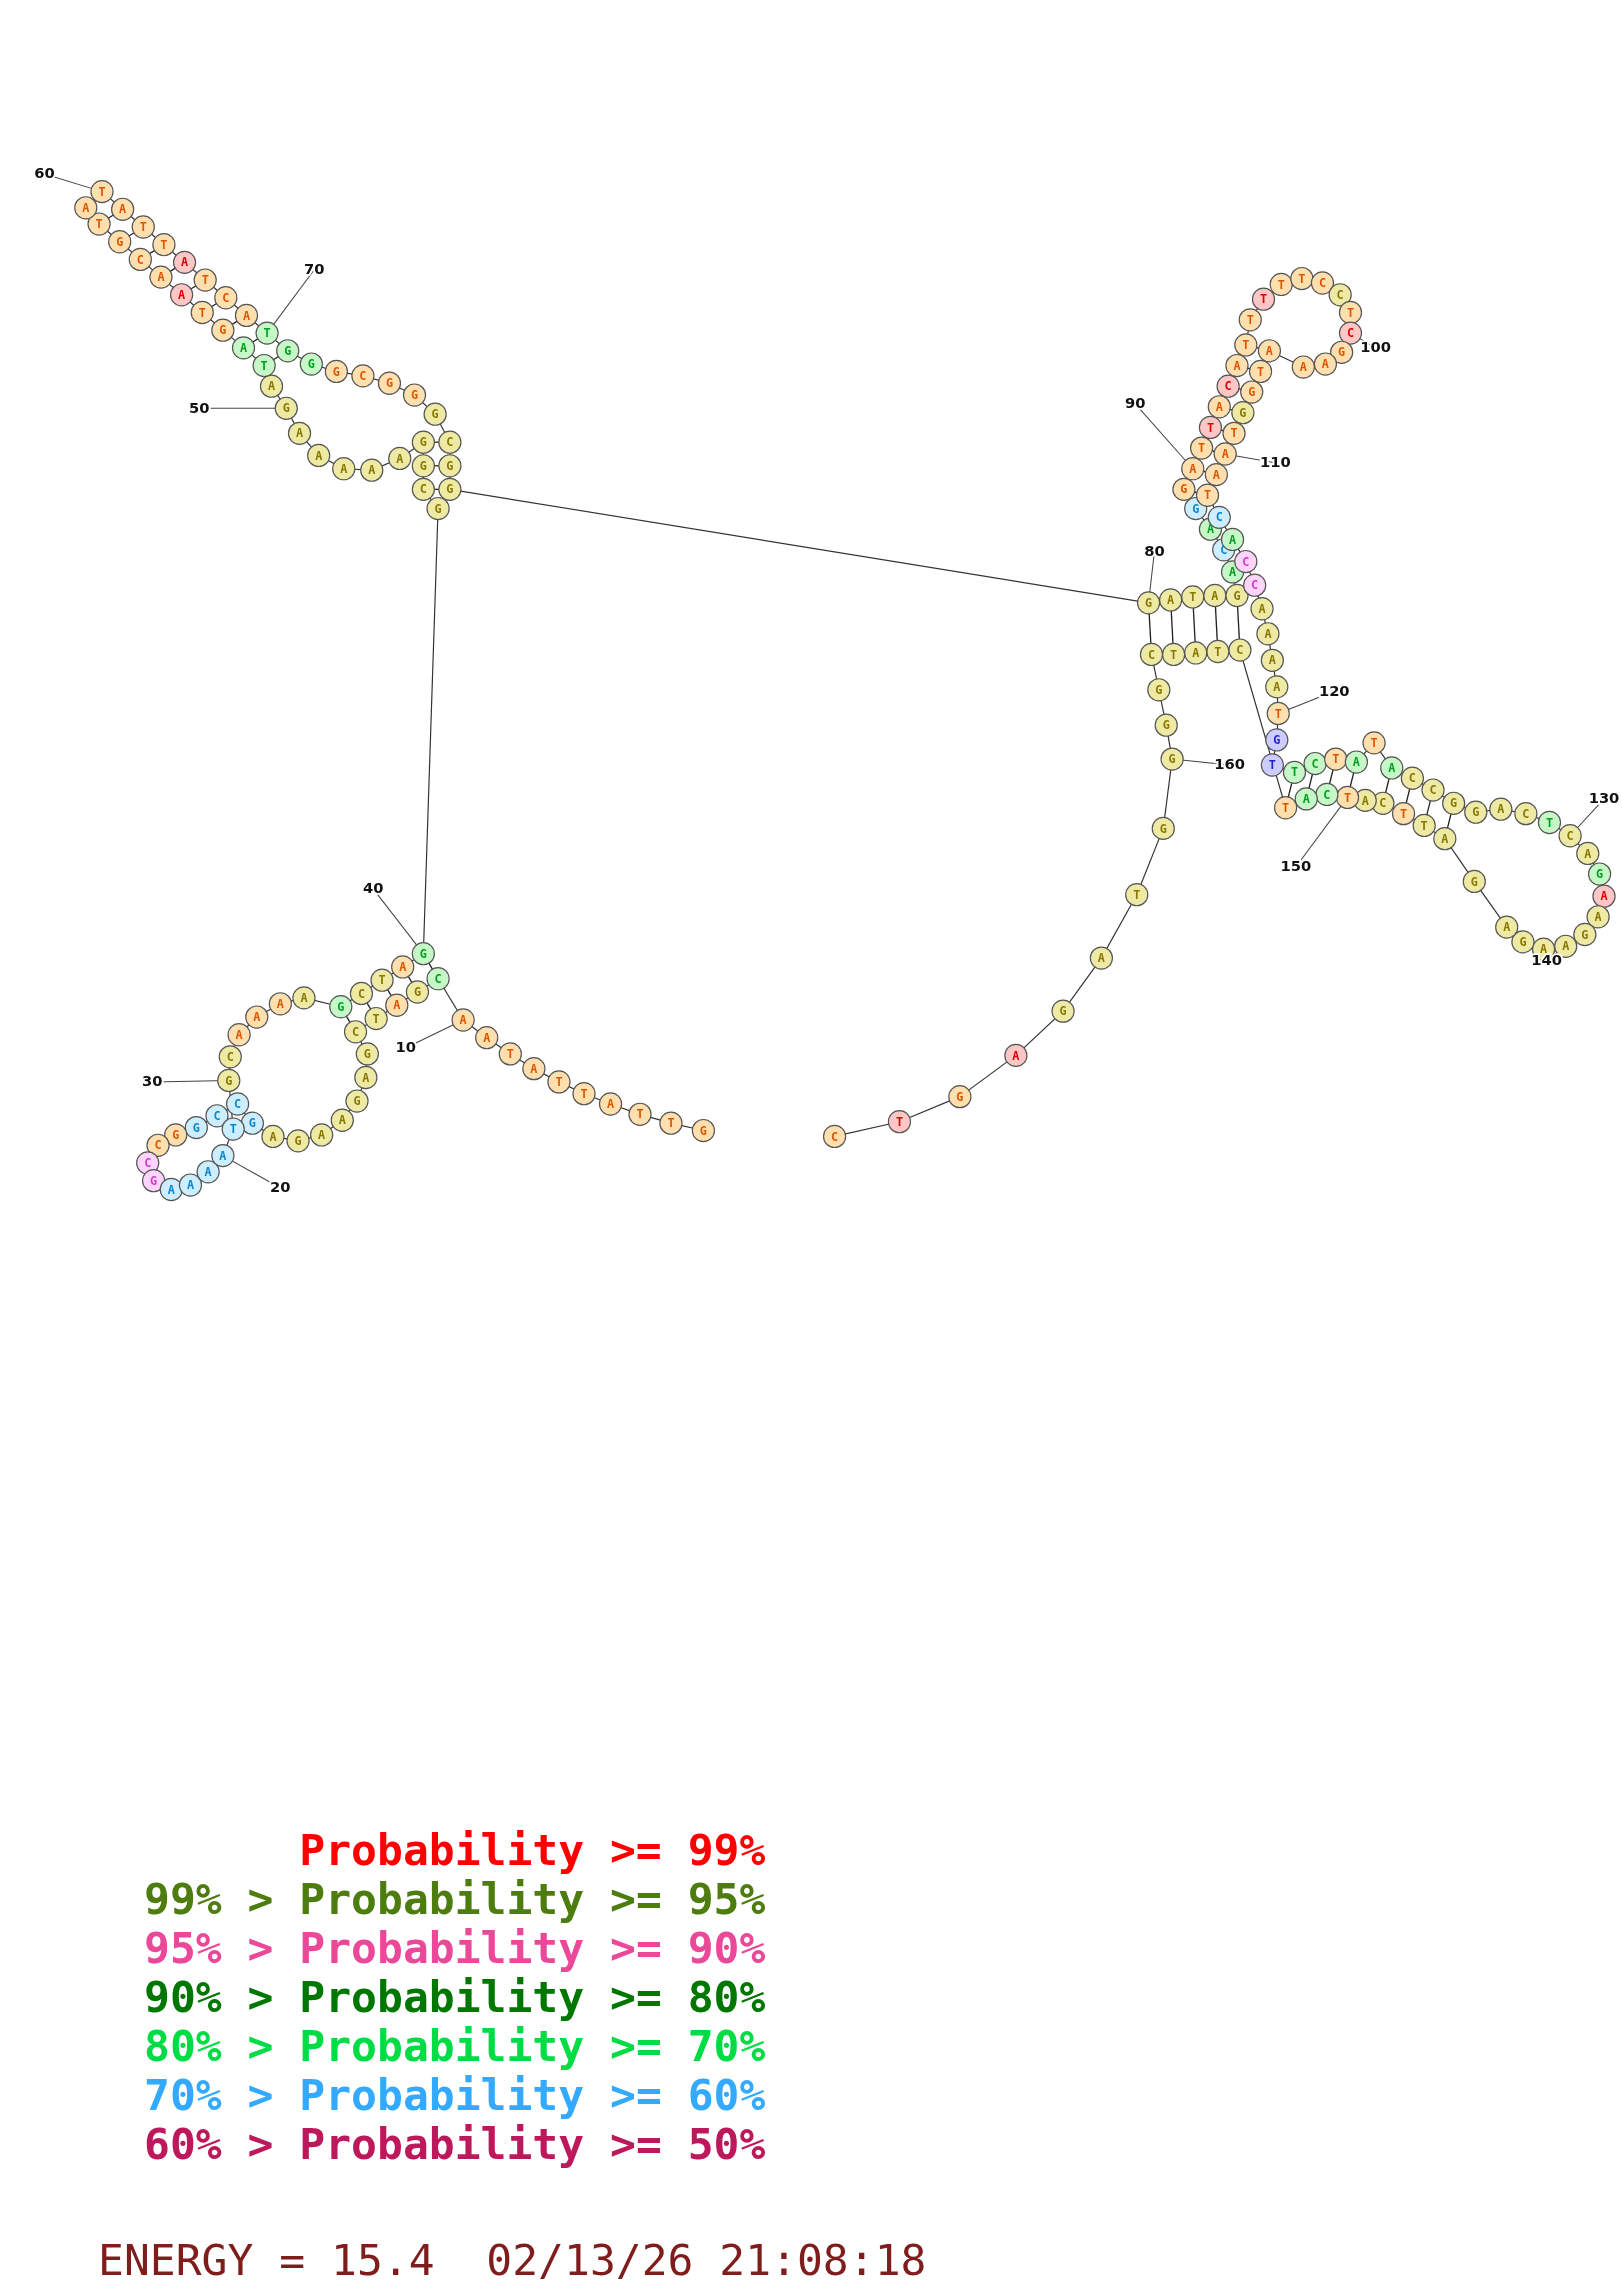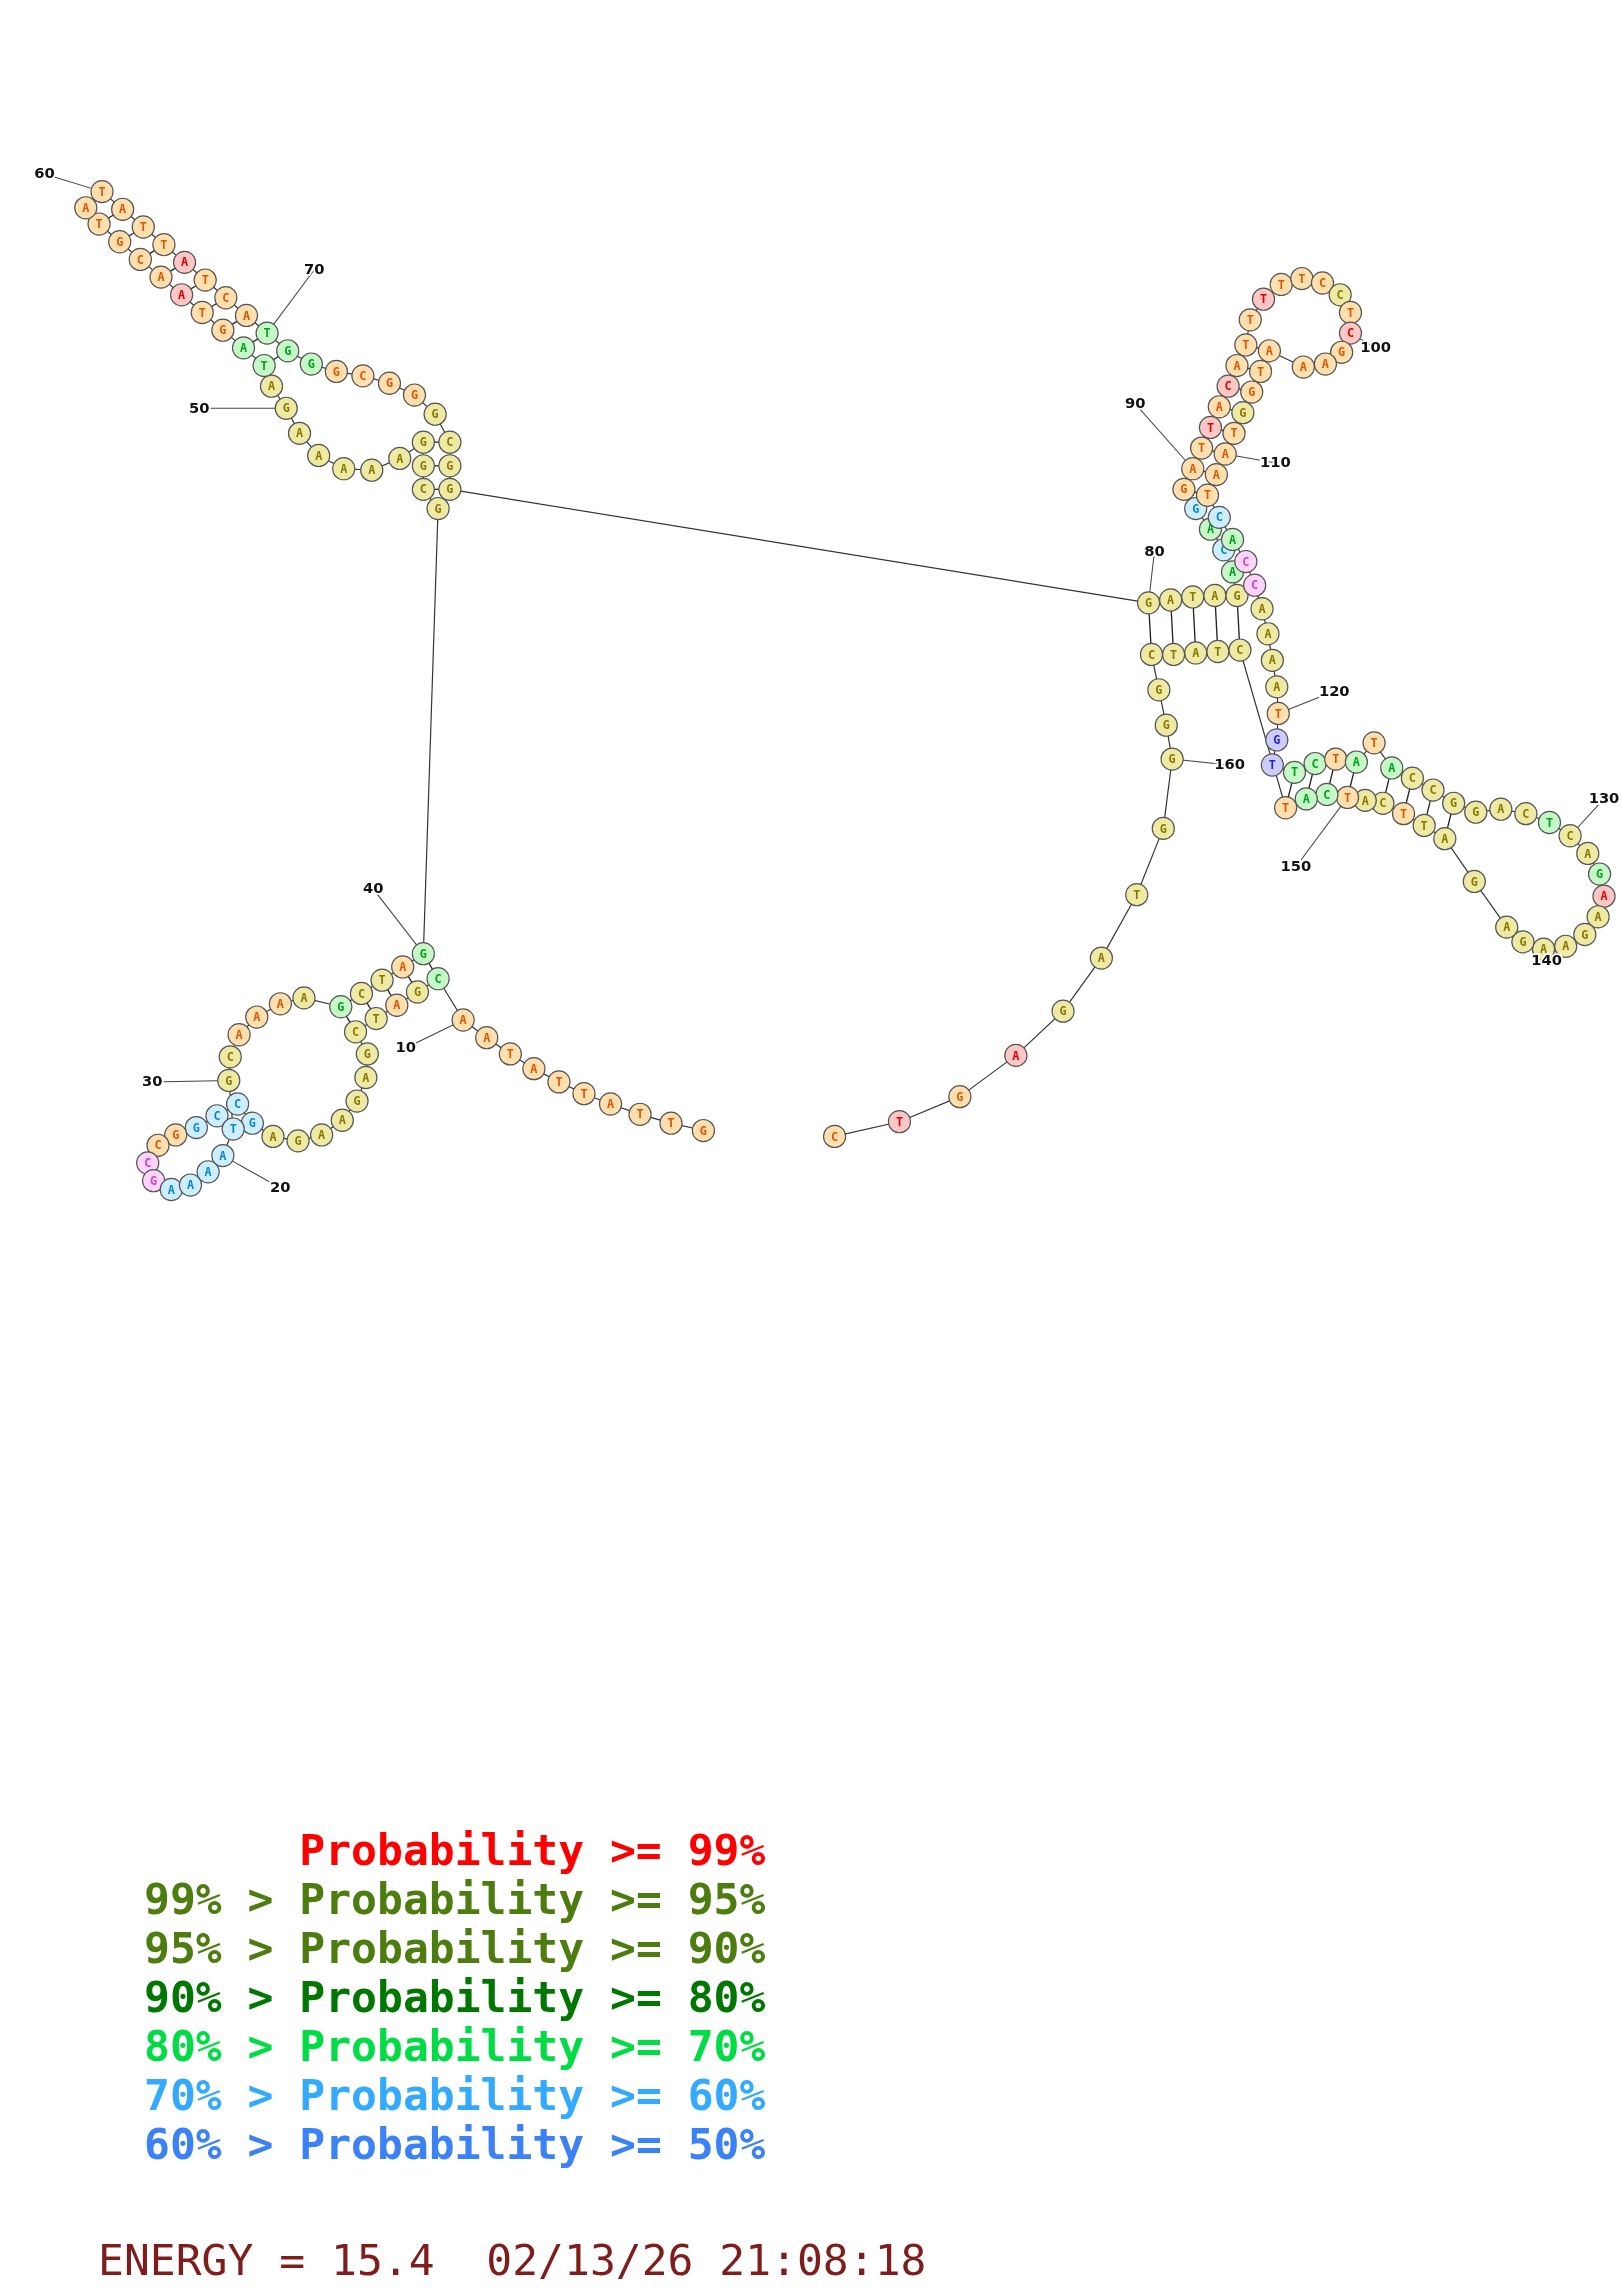--- a/index.html
+++ b/index.html
@@ -639,23 +639,23 @@
       <text x="905" y="472" text-anchor="middle" font-size="10" font-weight="600" font-family="&quot;DejaVu Sans&quot;,&quot;Liberation Sans&quot;,sans-serif" fill="#111" stroke="#ffffff" stroke-width="2.5" paint-order="stroke">120</text>
       <text x="1088" y="545" text-anchor="middle" font-size="10" font-weight="600" font-family="&quot;DejaVu Sans&quot;,&quot;Liberation Sans&quot;,sans-serif" fill="#111" stroke="#ffffff" stroke-width="2.5" paint-order="stroke">130</text>
       <text x="1049" y="655" text-anchor="middle" font-size="10" font-weight="600" font-family="&quot;DejaVu Sans&quot;,&quot;Liberation Sans&quot;,sans-serif" fill="#111" stroke="#ffffff" stroke-width="2.5" paint-order="stroke">140</text>
       <text x="879" y="591" text-anchor="middle" font-size="10" font-weight="600" font-family="&quot;DejaVu Sans&quot;,&quot;Liberation Sans&quot;,sans-serif" fill="#111" stroke="#ffffff" stroke-width="2.5" paint-order="stroke">150</text>
       <text x="834" y="522" text-anchor="middle" font-size="10" font-weight="600" font-family="&quot;DejaVu Sans&quot;,&quot;Liberation Sans&quot;,sans-serif" fill="#111" stroke="#ffffff" stroke-width="2.5" paint-order="stroke">160</text>
     </svg>
 
   <div class="legend">
     <div class="legend-row" style="color: rgb(255, 0, 0); padding-left: 6ch;">Probability &gt;= 99%</div>
     <div class="legend-row" style="color: #4d7c0f; padding-left: 0ch;">99% &gt; Probability &gt;= 95%</div>
-    <div class="legend-row" style="color: #4d7c0f; padding-left: 0ch;">95% &gt; Probability &gt;= 90%</div>
+    <div class="legend-row" style="color: #ec4899; padding-left: 0ch;">95% &gt; Probability &gt;= 90%</div>
     <div class="legend-row" style="color: rgb(0, 119, 0); padding-left: 0ch;">90% &gt; Probability &gt;= 80%</div>
     <div class="legend-row" style="color: rgb(0, 221, 68); padding-left: 0ch;">80% &gt; Probability &gt;= 70%</div>
     <div class="legend-row" style="color: rgb(51, 170, 255); padding-left: 0ch;">70% &gt; Probability &gt;= 60%</div>
-    <div class="legend-row" style="color: #3b82f6; padding-left: 0ch;">60% &gt; Probability &gt;= 50%</div>
+    <div class="legend-row" style="color: #be185d; padding-left: 0ch;">60% &gt; Probability &gt;= 50%</div>
   </div>
 
   <div class="energy">ENERGY = 15.4  02/13/26 21:08:18</div>
 
 </div>
 
 
 </body></html>

